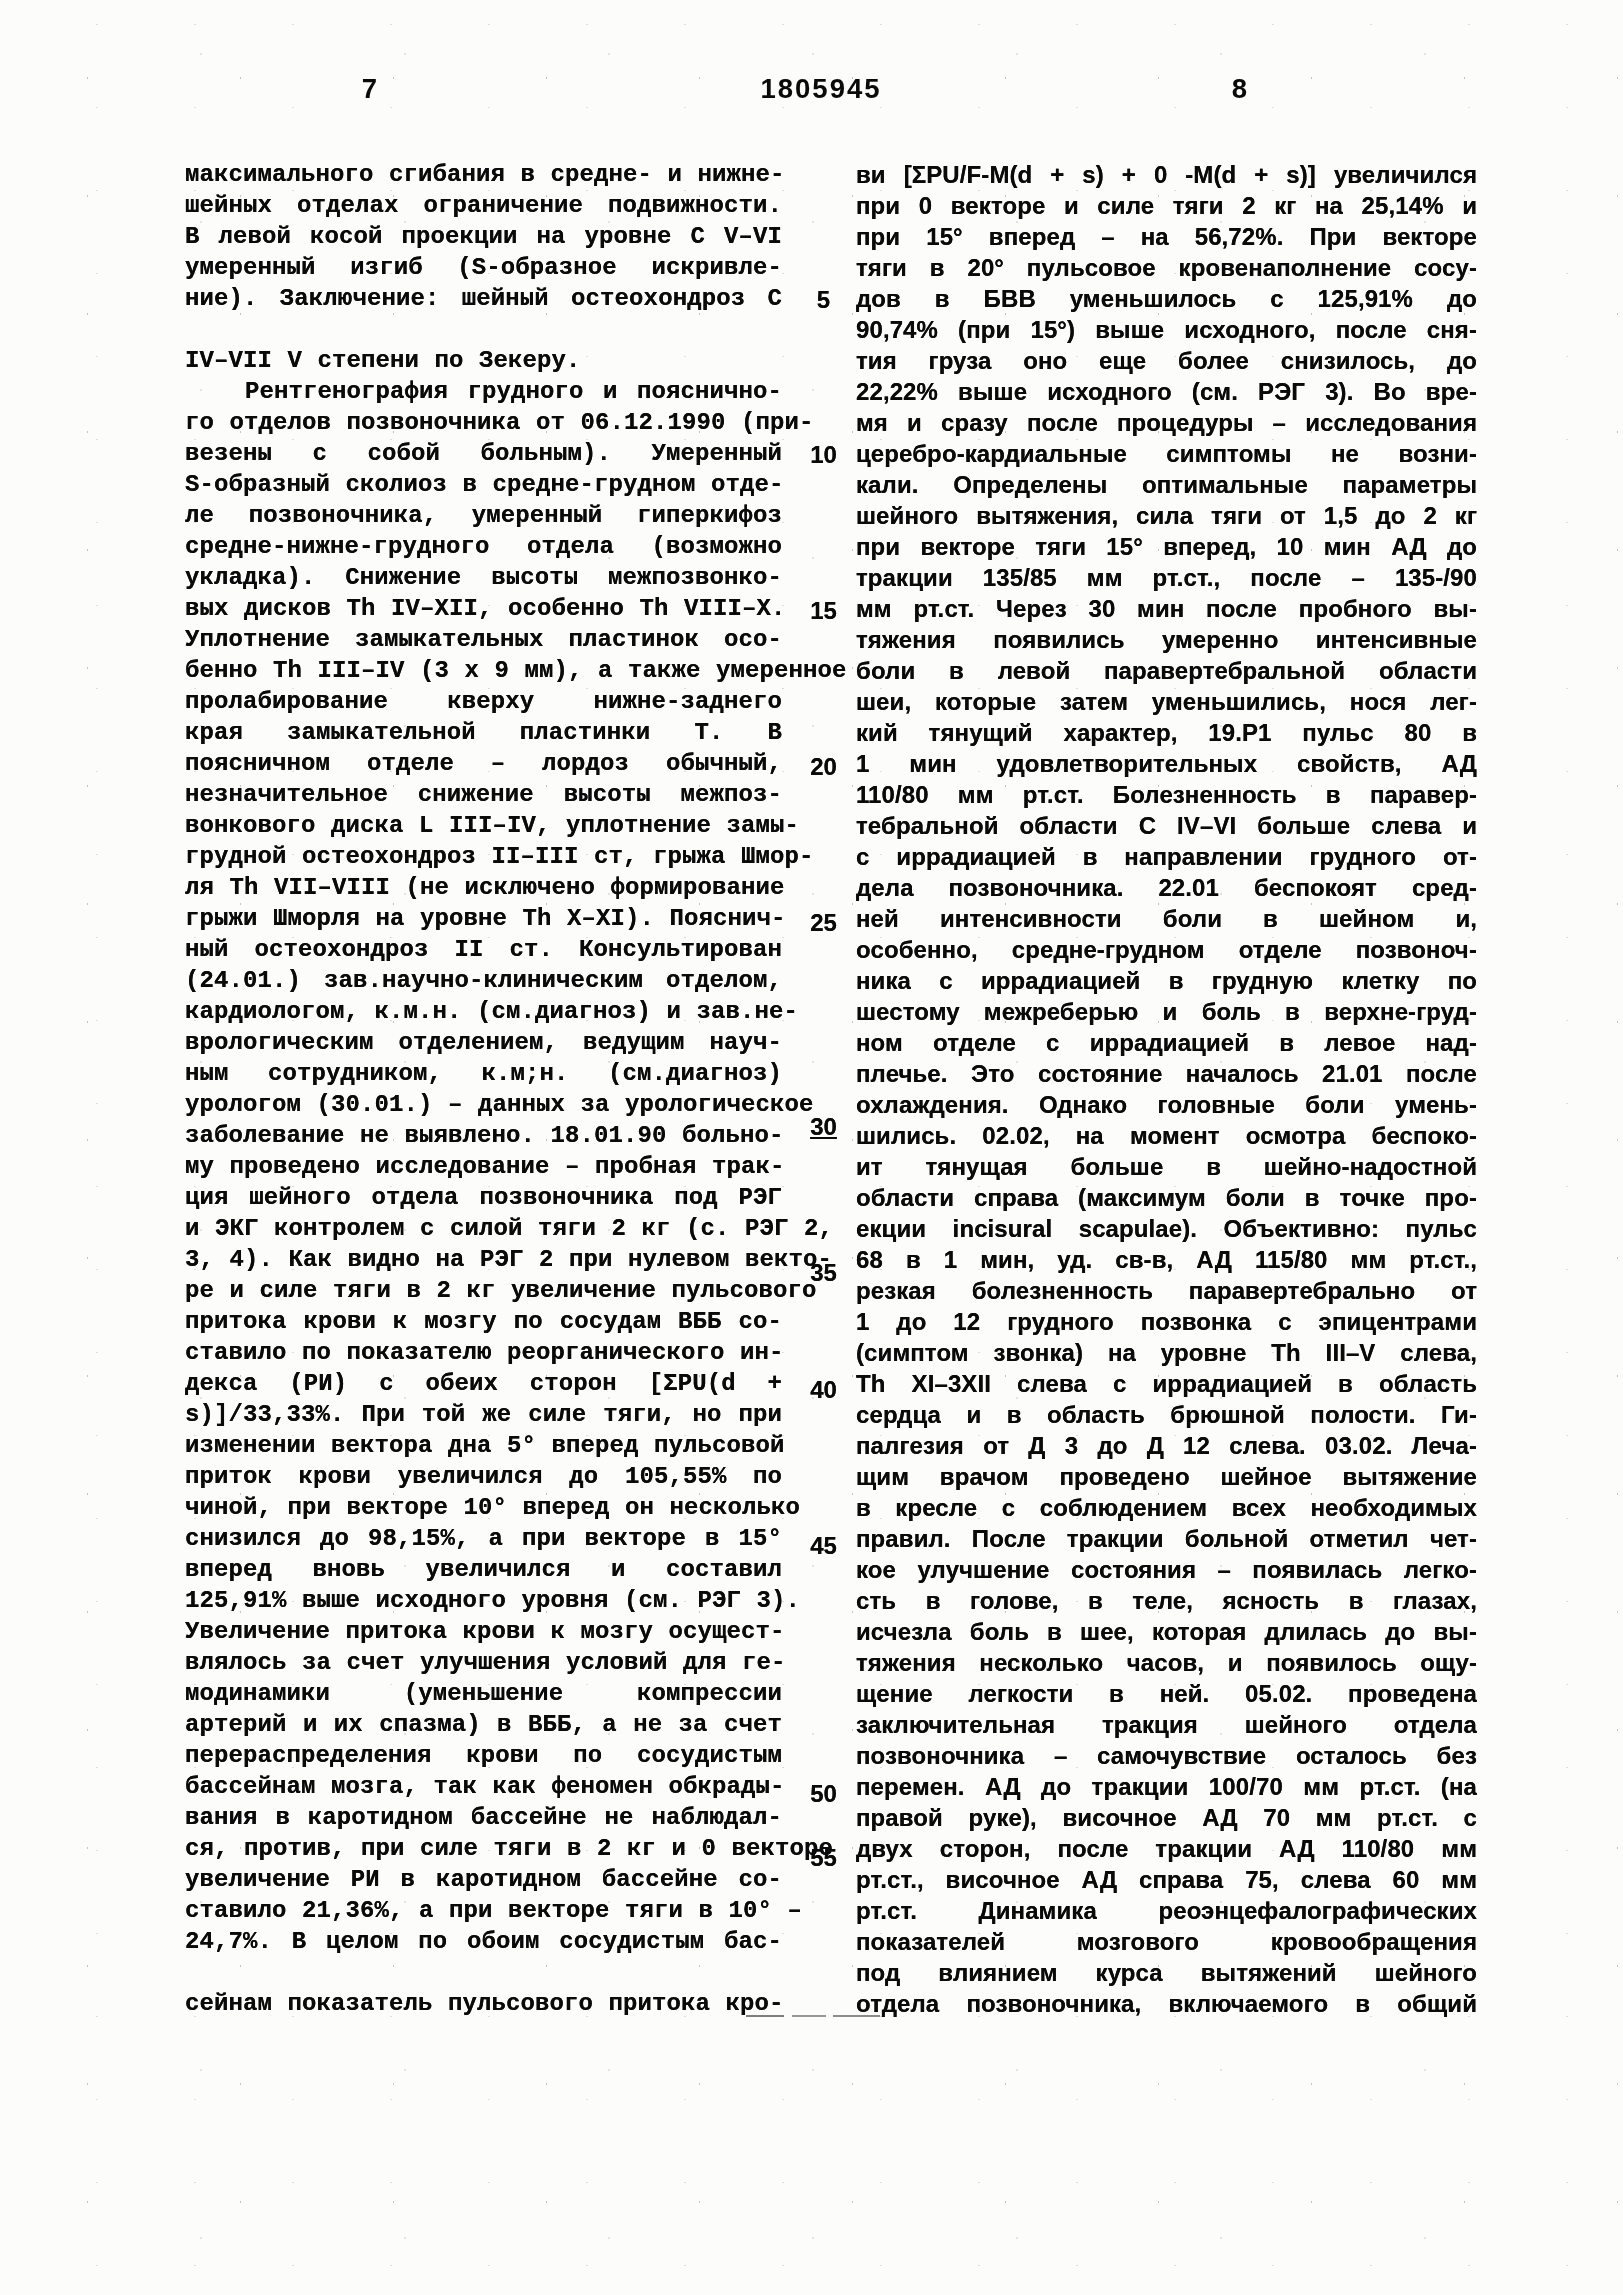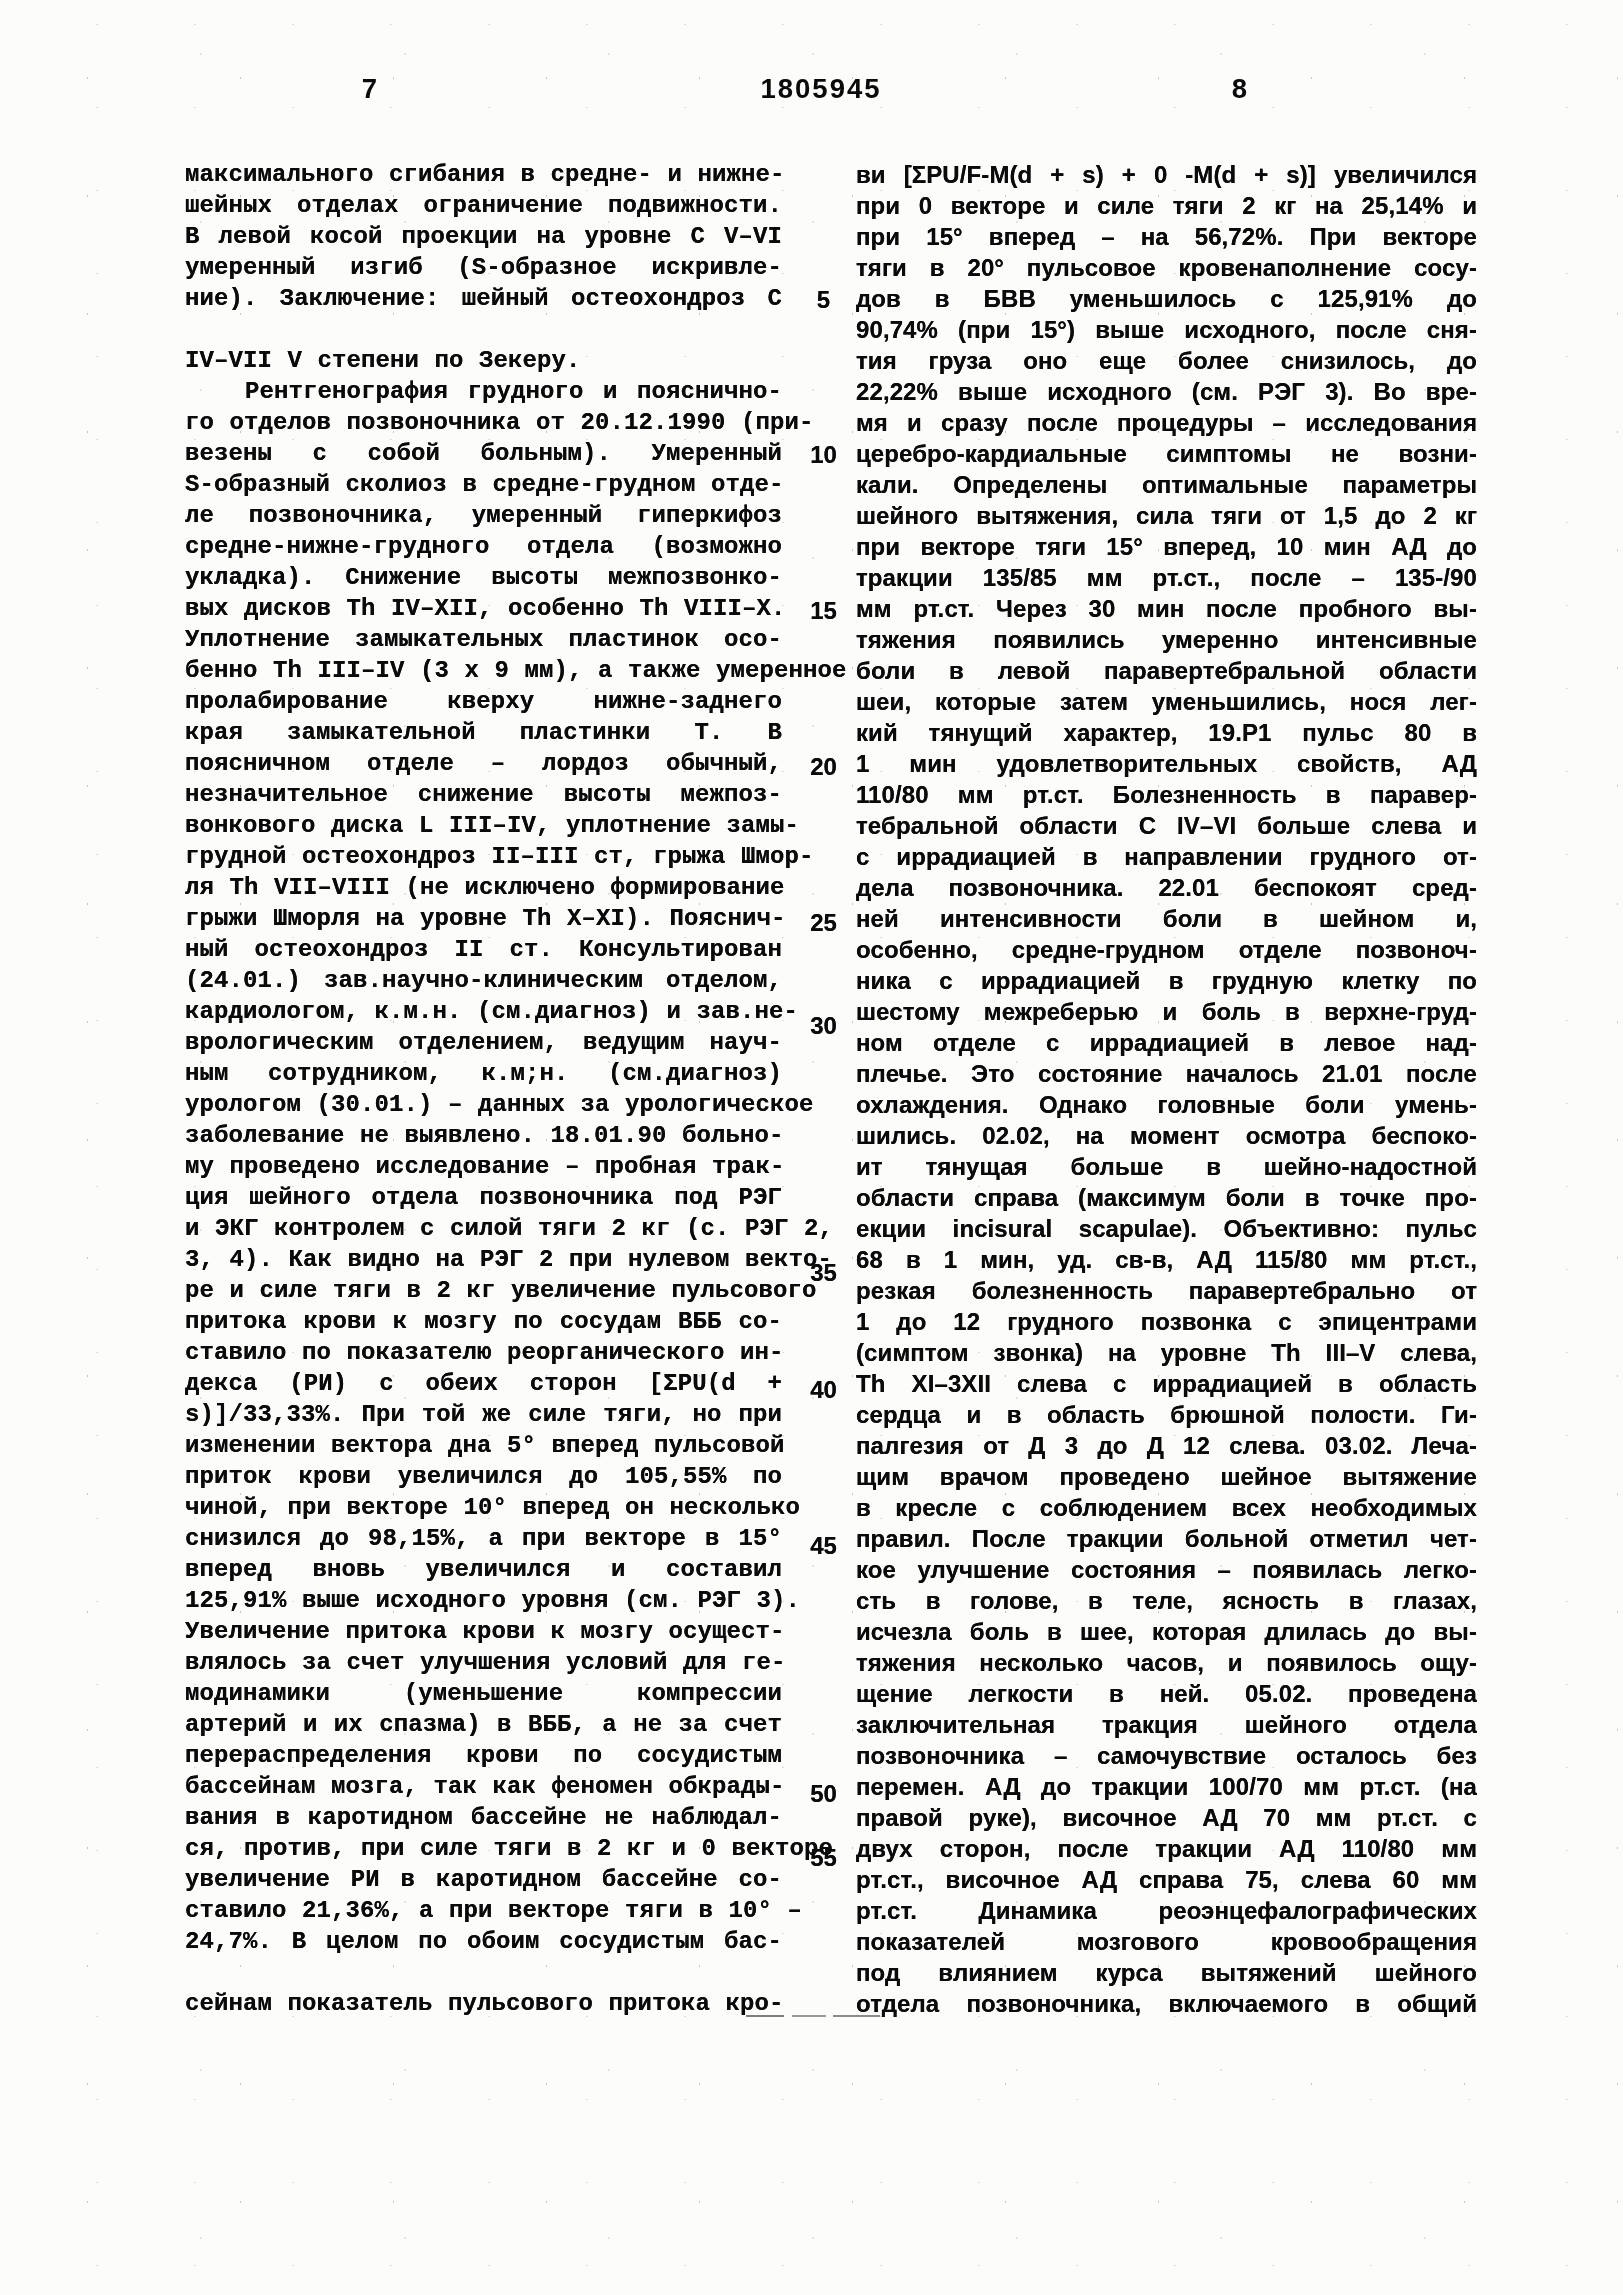--- a/index.html
+++ b/index.html
@@ -70,21 +70,21 @@
   <div class="hdr-num" style="left:1240px;">8</div>
 
   <div class="col col-left">
       <div class="tline">максимального сгибания в средне- и нижне-</div>
       <div class="tline">шейных отделах ограничение подвижности.</div>
       <div class="tline">В левой косой проекции на уровне С V–VI</div>
       <div class="tline">умеренный изгиб (S-образное искривле-</div>
       <div class="tline">ние). Заключение: шейный остеохондроз С</div>
       <div class="tline flush">IV–VII V степени по Зекеру.</div>
       <div class="tline indent">Рентгенография грудного и пояснично-</div>
-      <div class="tline">го отделов позвоночника от 20.12.1990 (при-</div>
+      <div class="tline">го отделов позвоночника от 06.12.1990 (при-</div>
       <div class="tline">везены с собой больным). Умеренный</div>
       <div class="tline">S-образный сколиоз в средне-грудном отде-</div>
       <div class="tline">ле позвоночника, умеренный гиперкифоз</div>
       <div class="tline">средне-нижне-грудного отдела (возможно</div>
       <div class="tline">укладка). Снижение высоты межпозвонко-</div>
       <div class="tline">вых дисков Th IV–XII, особенно Th VIII–X.</div>
       <div class="tline">Уплотнение замыкательных пластинок осо-</div>
       <div class="tline">бенно Th III–IV (3 х 9 мм), а также умеренное</div>
       <div class="tline">пролабирование кверху нижне-заднего</div>
       <div class="tline">края замыкательной пластинки Т. В</div>
@@ -192,21 +192,21 @@
       <div class="tline">под влиянием курса вытяжений шейного</div>
       <div class="tline">отдела позвоночника, включаемого в общий</div>
     </div>
 
   <div id="gutter-host">
       <div class="gutter-num" style="top: 284px;">5</div>
       <div class="gutter-num" style="top: 439px;">10</div>
       <div class="gutter-num" style="top: 595px;">15</div>
       <div class="gutter-num" style="top: 751px;">20</div>
       <div class="gutter-num" style="top: 907px; text-align: center;">25</div>
-      <div class="gutter-num" style="top: 1010px;">30</div>
+      <div class="gutter-num" style="top: 1111px; text-decoration: underline;">30</div>
       <div class="gutter-num" style="top: 1218px; margin-top: 39px;">35</div>
       <div class="gutter-num" style="top: 1374px;">40</div>
       <div class="gutter-num" style="top: 1530px;">45</div>
       <div class="gutter-num" style="top: 1778px;">50</div>
       <div class="gutter-num" style="top: 1842px;">55</div>
     </div>
 
   <div class="artifact-line"></div>
 
 </div>

